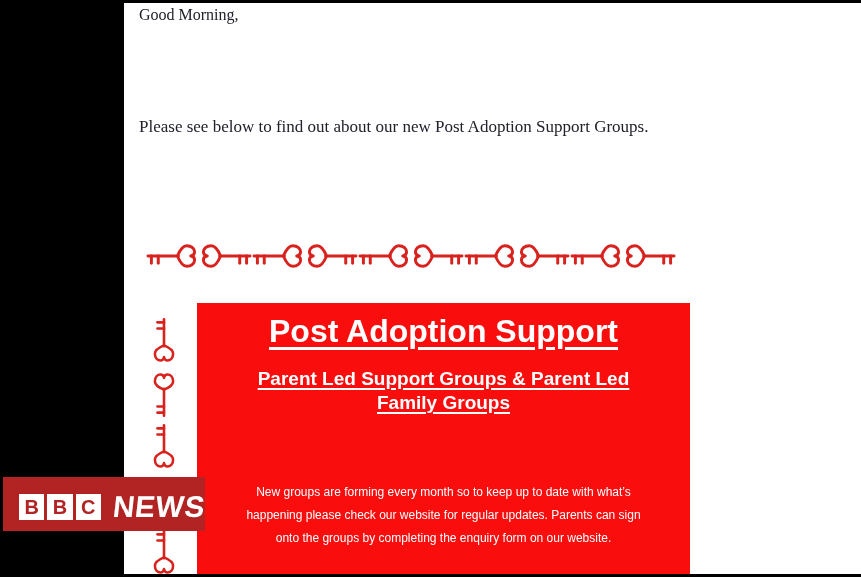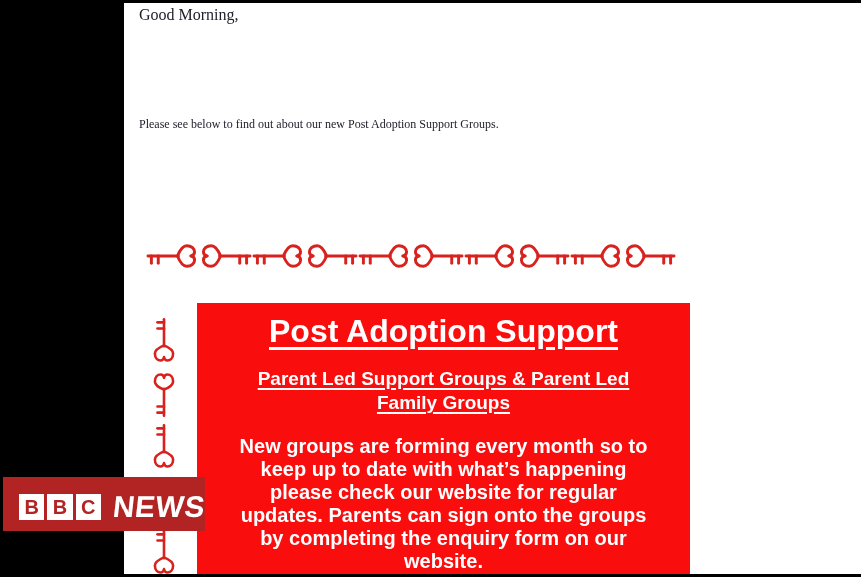--- a/index.html
+++ b/index.html
@@ -13,21 +13,21 @@
   .line-top   { position:absolute; left:0; top:0; width:861px; height:3px; background:#000; z-index:20; }
   .line-bottom{ position:absolute; left:0; top:574px; width:861px; height:3px; background:#000; z-index:20; }
 
   
   .greeting {
     position:absolute; left:139px; top:6px; margin:0;
     font-family:"Liberation Serif", serif; font-size:16px; color:var(--ink,#21212d);
   }
   .intro {
     position:absolute; left:139px; top:117px; margin:0;
-    font-family:"Liberation Serif", serif; font-size:12px; color:var(--ink,#21212d);
+    font-family:"Liberation Serif", serif; font-size:17px; color:var(--ink,#21212d);
   }
 
   
   svg.keyglyph { color:var(--key-red,#d8221e); display:block; }
   .keys-row { position:absolute; left:146px; top:241px; display:flex; z-index:2; }
   .keys-row svg { width:53px; height:30px; }
   .keys-row svg.flip { transform:scaleX(-1); }
 
   .kcol { position:absolute; display:flex; flex-direction:column; gap:7px; z-index:2; }
   .kcol.left  { left:149px; top:318px; }
@@ -44,21 +44,21 @@
   }
   .flyer h1 {
     margin:10px 0 0; font-size:32px; font-weight:bold; letter-spacing:0px;
     text-decoration:underline; text-decoration-thickness:3px; text-underline-offset:5px;
   }
   .flyer h2 {
     margin:17px auto 15px; max-width:388px; font-size:19px; line-height:24px; font-weight:bold;
     text-decoration:underline; text-decoration-thickness:2px; text-underline-offset:3px;
   }
   .flyer .body-text {
-    margin:20px auto 0; max-width:414px; font-size:20px; line-height:23px; font-weight:bold;
+    margin:66px auto 0; max-width:414px; font-size:12px; line-height:23px; font-weight:normal;
   }
 
   
   .bbc-banner {
     position:absolute; left:3px; top:477px; width:202px; height:54px;
     background:var(--banner-red,#b22424); z-index:10;
     display:flex; align-items:center; padding-left:16px; box-sizing:border-box;
   }
   .bbc-banner .sq {
     width:26px; height:26px; background:#fff; margin-right:3px; margin-top:6px;

